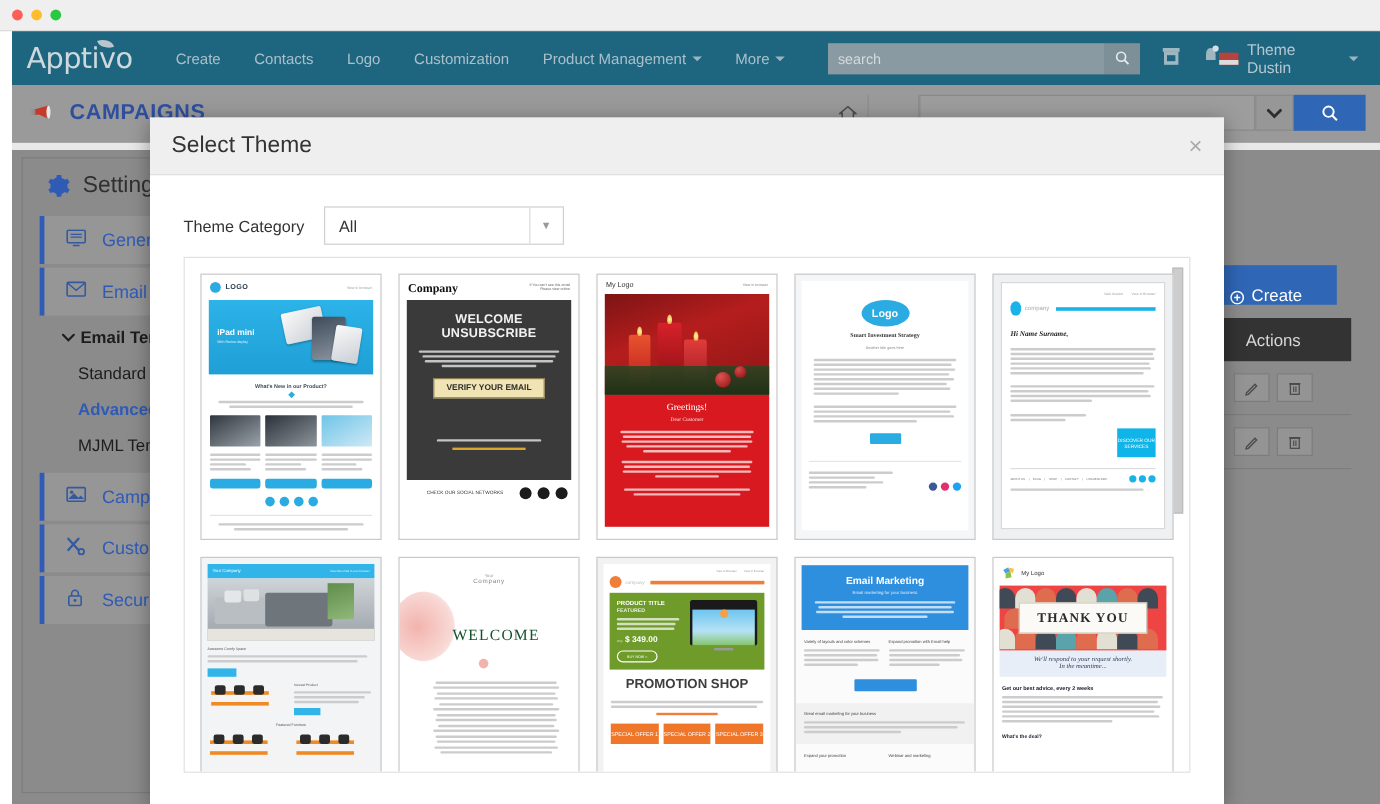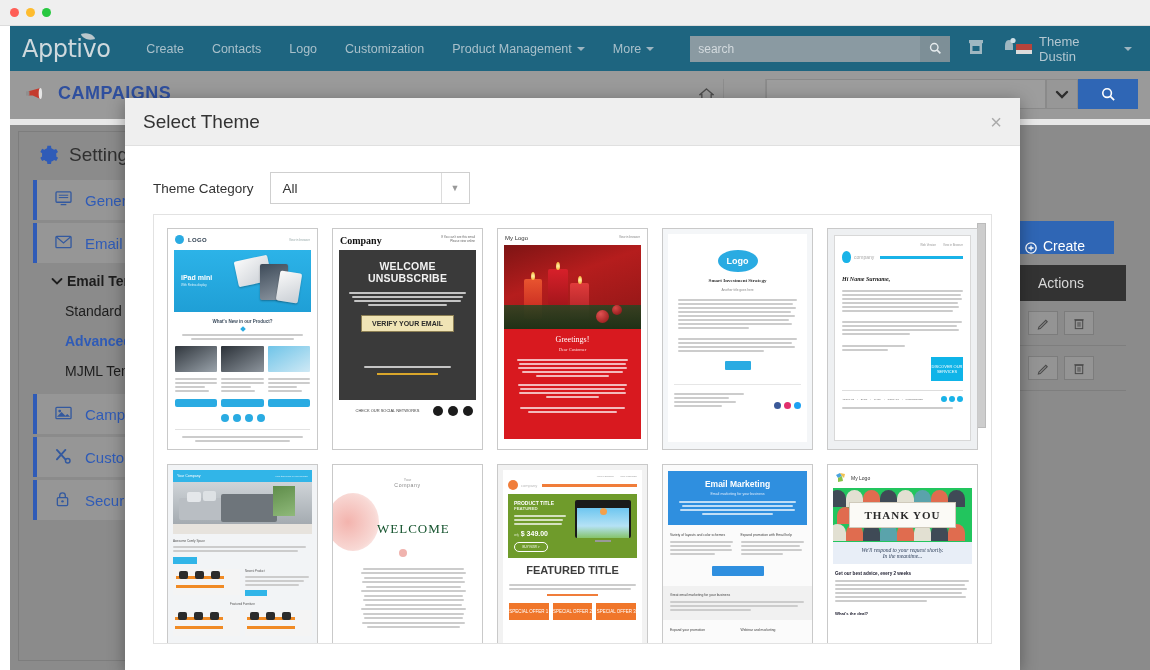--- a/index.html
+++ b/index.html
@@ -176,21 +176,21 @@
   .t8-scr{width:100%;height:30px;background:linear-gradient(180deg,#6ec6f0,#b5e2f5 60%,#86c46a);}
   .t8-promo{text-align:center;font-size:11px;font-weight:bold;color:#3d3d3d;padding:6px 0;}
   .t8-orange{flex:1;height:17px;background:#f0762a;color:#fff;font-size:4.5px;
              display:flex;align-items:center;justify-content:center;}
 
   
   .t9-blue{background:#2f8fdf;margin:0 5px;padding:8px 6px;text-align:center;}
   .t9-h{color:#fff;font-size:8.5px;font-weight:bold;}
 
   
-  .t10-scallop{height:54px;margin:0 5px;position:relative;overflow:hidden;background:#22c55e;}
+  .t10-scallop{height:54px;margin:0 5px;position:relative;overflow:hidden;background:#ef4444;}
   .sc-dot{position:absolute;width:17px;height:17px;border-radius:50% 50% 0 0;}
   .t10-ty{position:absolute;left:16px;top:14px;right:16px;height:26px;background:#fbfaf6;
           border:1px solid #cfcabb;display:flex;align-items:center;justify-content:center;
           font-family:"Liberation Serif",serif;font-size:11px;font-weight:bold;
           letter-spacing:1px;color:#2b2b2b;}
   .t10-sub{background:#e8eef7;text-align:center;padding:5px 4px;font-family:"Liberation Serif",serif;
            font-size:5.5px;color:#2b3c57;font-style:italic;margin:0 5px;}
 </style>
 </head>
 <body>
@@ -759,21 +759,21 @@
                   </div>
                   <div style="margin-top:5px;border:1px solid #fff;border-radius:7px;color:#fff;font-size:3px;padding:2px 0;text-align:center;width:34px;">BUY NOW &gt;</div>
                 </div>
                 <div class="t8-tv">
                   <div class="t8-scr">
                     <div style="width:7px;height:7px;border-radius:50%;background:#f4a04a;margin:6px auto 0;"></div>
                   </div>
                   <div style="width:16px;height:2px;background:#999;margin:2px auto 0;"></div>
                 </div>
               </div>
-              <div class="t8-promo">FEATURED TITLE</div>
+              <div class="t8-promo">PROMOTION SHOP</div>
               <div style="padding:0 6px;">
                 <div class="ln" style="width:100%;"></div>
                   <div class="ln" style="width:96%;"></div>
                 <div style="height:2px;background:#f07d3a;width:40%;margin:4px auto 0;"></div>
               </div>
               <div class="row" style="gap:4px;padding:7px 6px 0;">
                 <div class="t8-orange">SPECIAL OFFER 1</div>
                 <div class="t8-orange">SPECIAL OFFER 2</div>
                 <div class="t8-orange">SPECIAL OFFER 3</div>
               </div>

